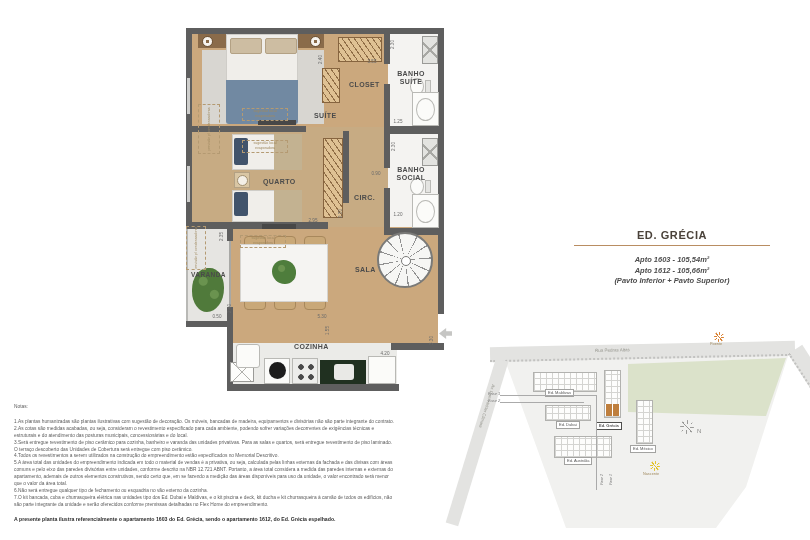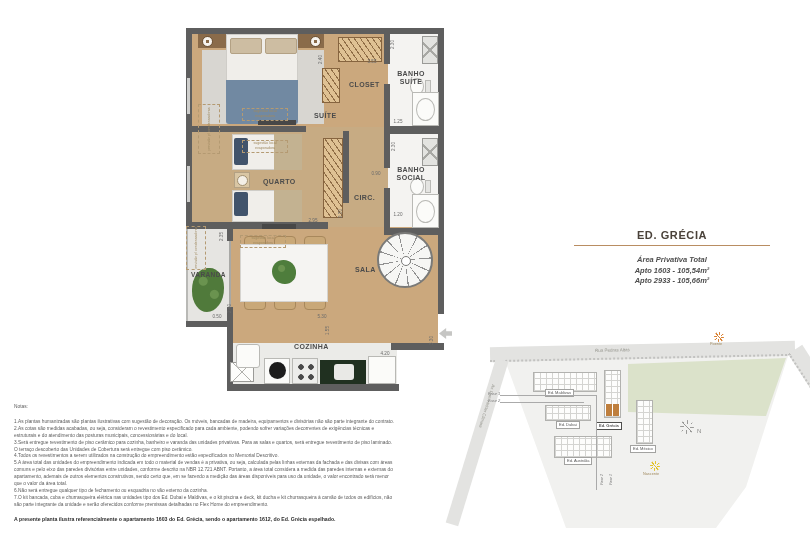--- a/index.html
+++ b/index.html
@@ -190,23 +190,23 @@
     <span class="dim" style="left:126px;top:286px">5.30</span>
     <span class="dim dimv" style="left:131px;top:300px">1.55</span>
     <span class="dim" style="left:189px;top:323px">4.20</span>
     <span class="dim dimv" style="left:235px;top:310px">3.30</span>
   </div>
 
   <div class="title-block">
     <div class="t1">ED. GRÉCIA</div>
     <hr class="rule">
     <div class="area">
-      <div>Área Privativa Total</div>
       <div>Apto 1603 - 105,54m²</div>
-      <div>Apto 2933 - 105,66m²</div>
+      <div>Apto 1612 - 105,66m²</div>
+      <div>(Pavto Inferior + Pavto Superior)</div>
     </div>
   </div>
 
   <div class="a" id="map" style="left:488px;top:332px;width:322px;height:208px">
     <div class="a" style="left:0;top:0;width:322px;height:208px;background:#f1f1ef;clip-path:polygon(14px 20px,300px 24px,258px 155px,228px 196px,78px 196px)"></div>
     <div class="a" style="left:140px;top:26px;width:160px;height:58px;background:#dbe2ca;clip-path:polygon(0 6px,158px 0,138px 58px,0 54px)"></div>
 
     <div class="street" style="left:2px;top:12px;width:305px;height:13px;transform:rotate(-1.2deg);border-bottom:2px dotted #c2c2c0">
       <span class="streetlbl a" style="left:105px;top:3px">Rua Pedras Altas</span>
     </div>

